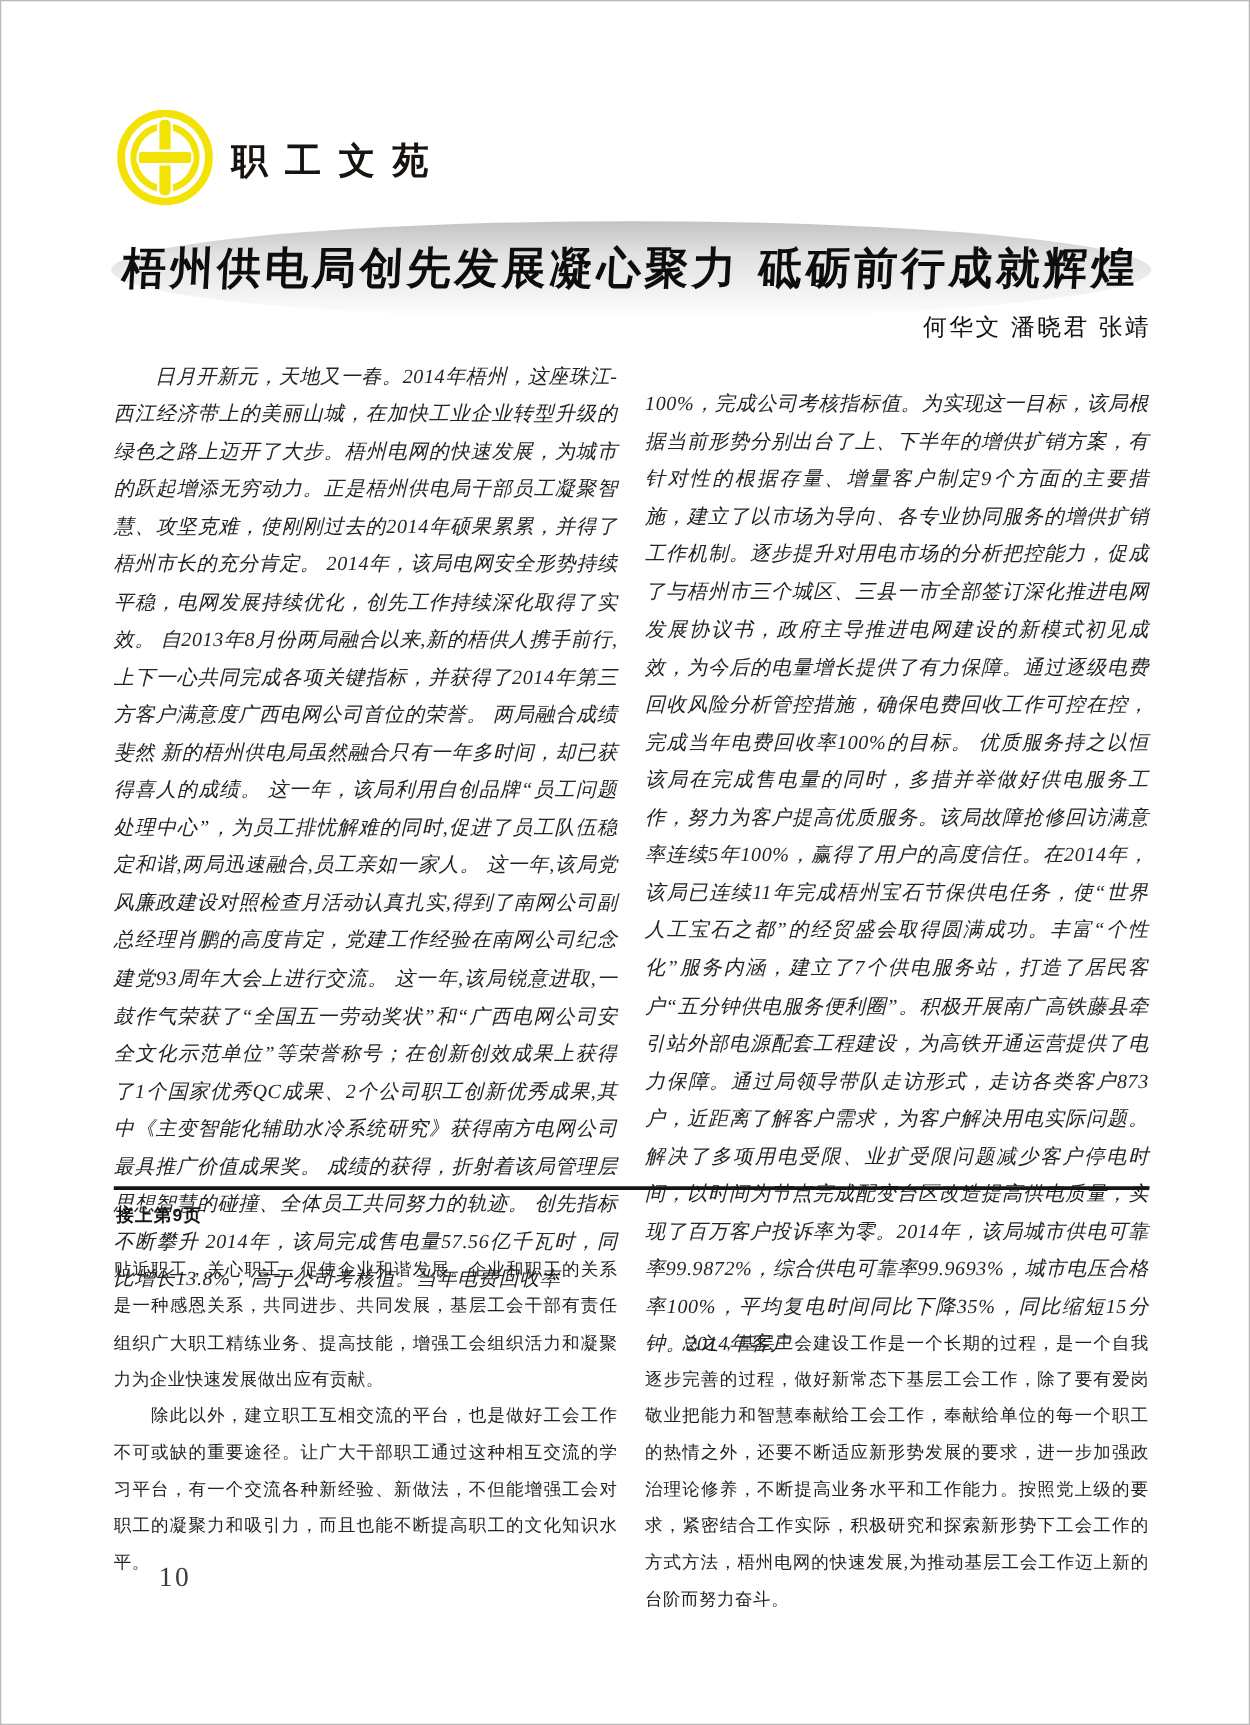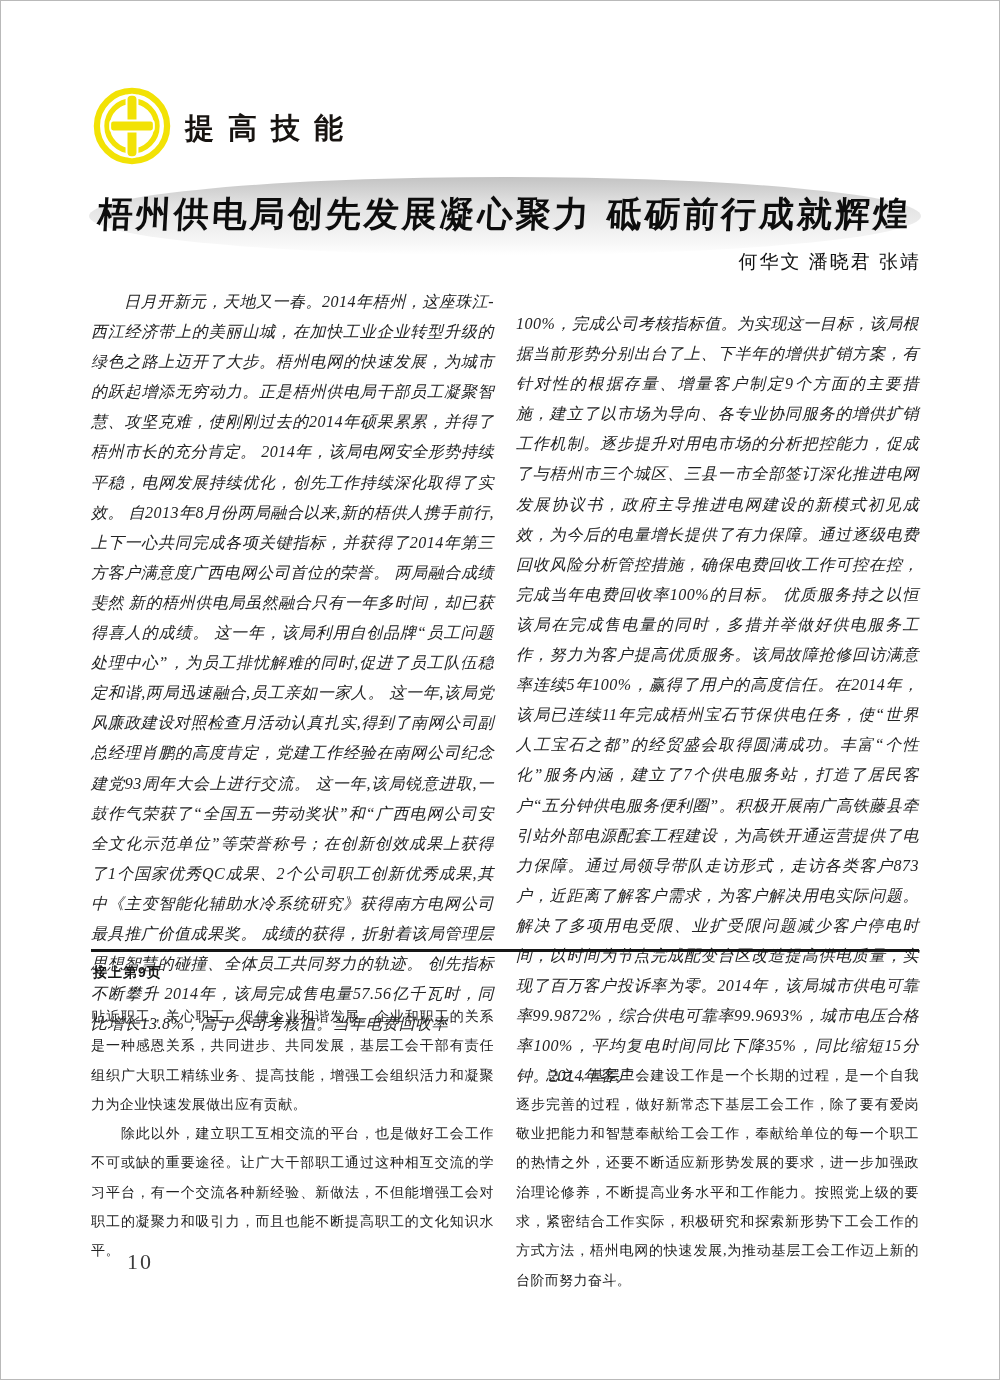--- a/index.html
+++ b/index.html
@@ -95,21 +95,21 @@
 
 <div class="page">
 
   <div class="masthead">
     <svg class="logo" viewBox="0 0 100 100" aria-hidden="true">
       <circle cx="50" cy="50" r="45" fill="none" stroke="#F2E205" stroke-width="8"></circle>
       <circle cx="50" cy="50" r="32" fill="none" stroke="#F2E205" stroke-width="7"></circle>
       <rect x="43" y="10" width="14" height="80" rx="6" fill="#F2E205" stroke="#ffffff" stroke-width="2.5"></rect>
       <rect x="22" y="43" width="56" height="14" rx="4" fill="#F2E205" stroke="#ffffff" stroke-width="2.5"></rect>
     </svg>
-    <div class="masthead-title">提高技能</div>
+    <div class="masthead-title">职工文苑</div>
   </div>
 
   <div class="title-block">
     <div class="title-ellipse"></div>
     <div class="article-title">梧州供电局创先发展凝心聚力 砥砺前行成就辉煌</div>
   </div>
   <div class="byline">何华文 潘晓君 张靖</div>
 
   <div class="col a1-left">　　日月开新元，天地又一春。2014年梧州，这座珠江-西江经济带上的美丽山城，在加快工业企业转型升级的绿色之路上迈开了大步。梧州电网的快速发展，为城市的跃起增添无穷动力。正是梧州供电局干部员工凝聚智慧、攻坚克难，使刚刚过去的2014年硕果累累，并得了梧州市长的充分肯定。 2014年，该局电网安全形势持续平稳，电网发展持续优化，创先工作持续深化取得了实效。 自2013年8月份两局融合以来,新的梧供人携手前行,上下一心共同完成各项关键指标，并获得了2014年第三方客户满意度广西电网公司首位的荣誉。 两局融合成绩斐然 新的梧州供电局虽然融合只有一年多时间，却已获得喜人的成绩。 这一年，该局利用自创品牌“员工问题处理中心”，为员工排忧解难的同时,促进了员工队伍稳定和谐,两局迅速融合,员工亲如一家人。 这一年,该局党风廉政建设对照检查月活动认真扎实,得到了南网公司副总经理肖鹏的高度肯定，党建工作经验在南网公司纪念建党93周年大会上进行交流。 这一年,该局锐意进取,一鼓作气荣获了“全国五一劳动奖状”和“广西电网公司安全文化示范单位”等荣誉称号；在创新创效成果上获得了1个国家优秀QC成果、2个公司职工创新优秀成果,其中《主变智能化辅助水冷系统研究》获得南方电网公司最具推广价值成果奖。 成绩的获得，折射着该局管理层思想智慧的碰撞、全体员工共同努力的轨迹。 创先指标不断攀升 2014年，该局完成售电量57.56亿千瓦时，同比增长13.8%，高于公司考核值。当年电费回收率</div>
   <div class="col a1-right">100%，完成公司考核指标值。为实现这一目标，该局根据当前形势分别出台了上、下半年的增供扩销方案，有针对性的根据存量、增量客户制定9个方面的主要措施，建立了以市场为导向、各专业协同服务的增供扩销工作机制。逐步提升对用电市场的分析把控能力，促成了与梧州市三个城区、三县一市全部签订深化推进电网发展协议书，政府主导推进电网建设的新模式初见成效，为今后的电量增长提供了有力保障。通过逐级电费回收风险分析管控措施，确保电费回收工作可控在控，完成当年电费回收率100%的目标。 优质服务持之以恒 该局在完成售电量的同时，多措并举做好供电服务工作，努力为客户提高优质服务。该局故障抢修回访满意率连续5年100%，赢得了用户的高度信任。在2014年，该局已连续11年完成梧州宝石节保供电任务，使“世界人工宝石之都”的经贸盛会取得圆满成功。丰富“个性化”服务内涵，建立了7个供电服务站，打造了居民客户“五分钟供电服务便利圈”。积极开展南广高铁藤县牵引站外部电源配套工程建设，为高铁开通运营提供了电力保障。通过局领导带队走访形式，走访各类客户873户，近距离了解客户需求，为客户解决用电实际问题。解决了多项用电受限、业扩受限问题减少客户停电时间，以时间为节点完成配变台区改造提高供电质量，实现了百万客户投诉率为零。2014年，该局城市供电可靠率99.9872%，综合供电可靠率99.9693%，城市电压合格率100%，平均复电时间同比下降35%，同比缩短15分钟。2014年客户</div>

